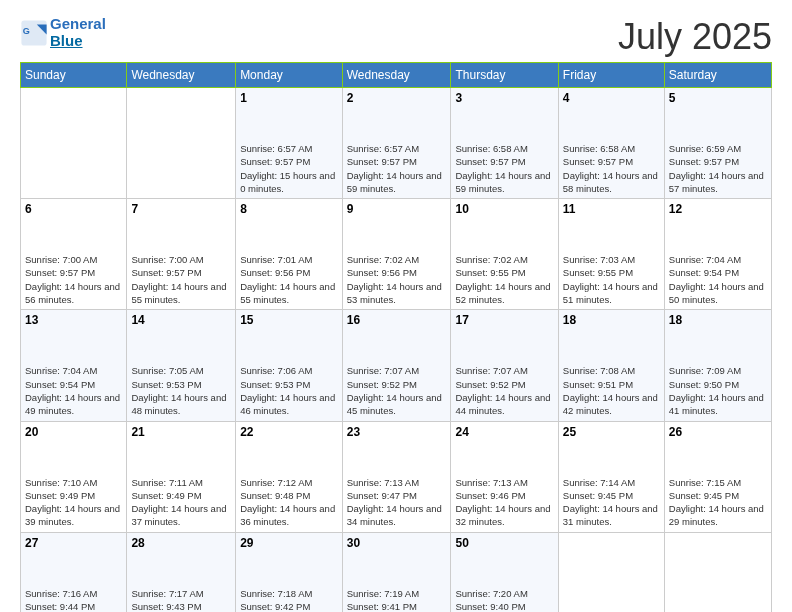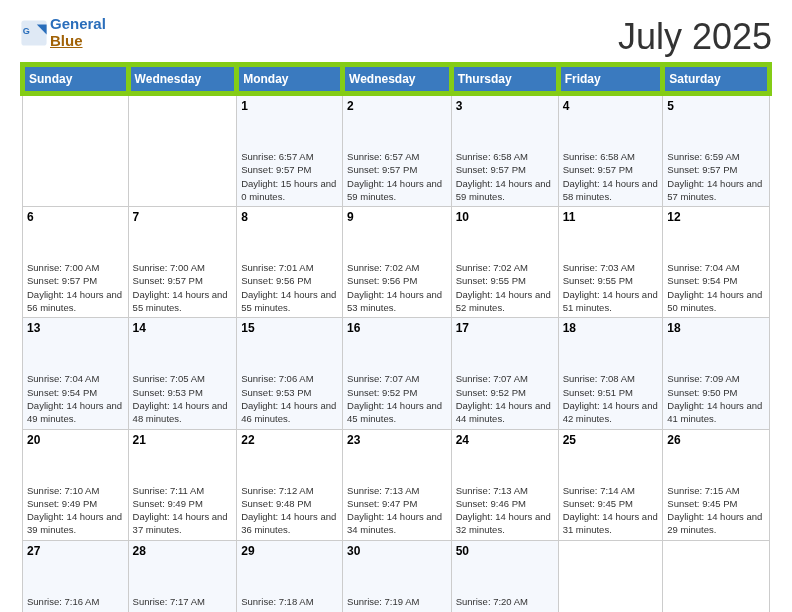--- a/index.html
+++ b/index.html
@@ -45,22 +45,22 @@
       width: 100%;
       border-collapse: collapse;
       font-size: 10.5px;
     }
     thead th {
       background-color: #3a7abf;
       color: #fff;
       padding: 5px 4px;
       text-align: left;
       font-size: 12px;
-      font-weight: bold;
-      border: 5px solid #84cc16;
+      font-weight: normal;
+      border: 1px solid #84cc16;
     }
     tbody td {
       border: 1px solid #ccc;
       vertical-align: top;
       padding: 3px 4px;
       width: 113px;
       min-height: 70px;
       background: #fff;
     }
     tbody tr:nth-child(odd) td {
@@ -91,21 +91,21 @@
 <div class="page">
   <div class="header">
     <div class="logo">
       <svg class="logo-icon" viewBox="0 0 40 40">
         <rect x="2" y="2" width="36" height="36" rx="4" fill="#2a6ebb" opacity="0.15"></rect>
         <text x="4" y="22" font-size="13" font-weight="bold" fill="#2a6ebb" font-family="Arial">G</text>
         <polygon points="24,8 38,8 38,22" fill="#2a6ebb"></polygon>
       </svg>
       <div>
         <div style="font-size:15px;font-weight:bold;color:#2a6ebb;line-height:1.1;">General</div>
-        <div style="font-size:15px;font-weight:bold;color:#a16207;line-height:1.1;text-decoration:underline;">Blue</div>
+        <div style="font-size:15px;font-weight:bold;color:#0369a1;line-height:1.1;text-decoration:underline;">Blue</div>
       </div>
     </div>
     <div class="title-block">
       <div class="month-title">July 2025</div>
     </div>
   </div>
 
   <table>
     <thead>
       <tr>

